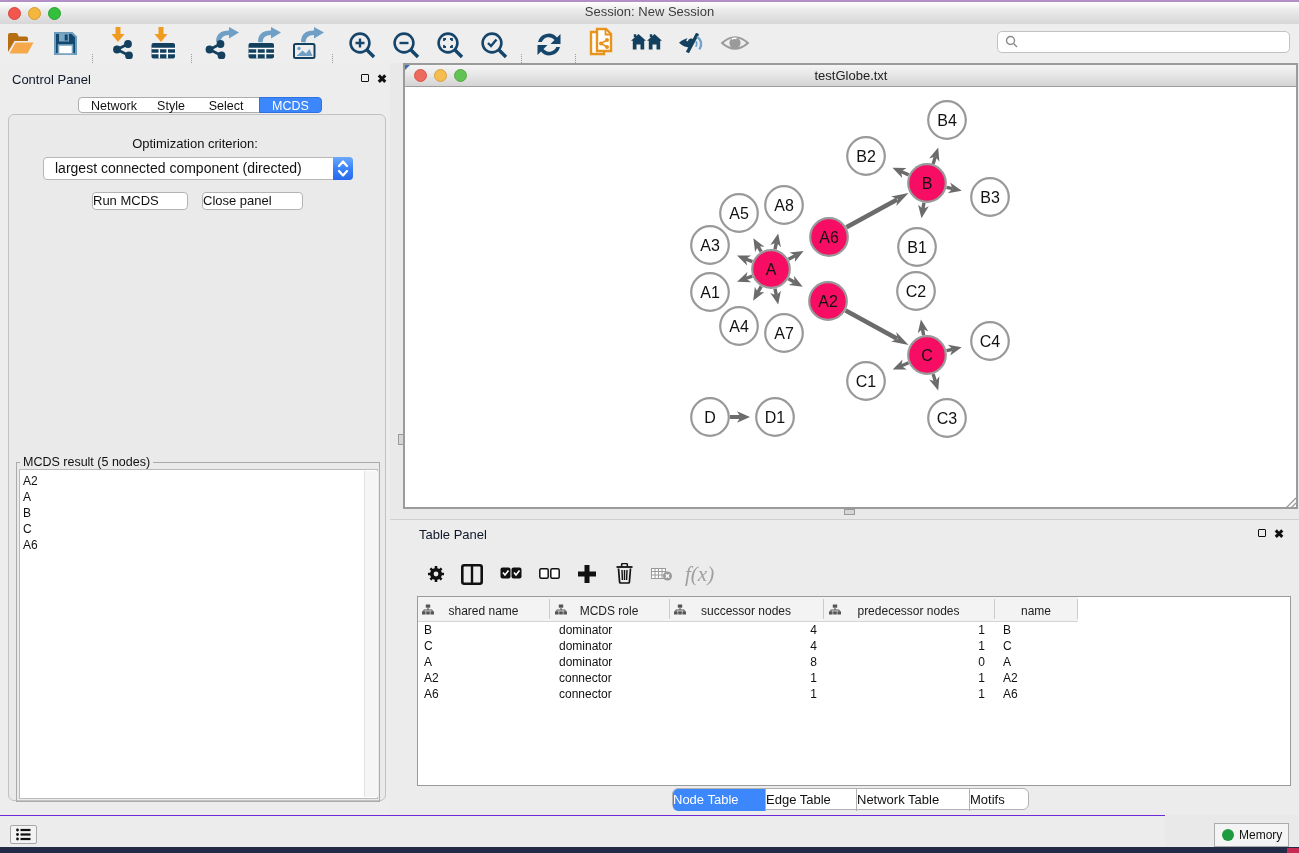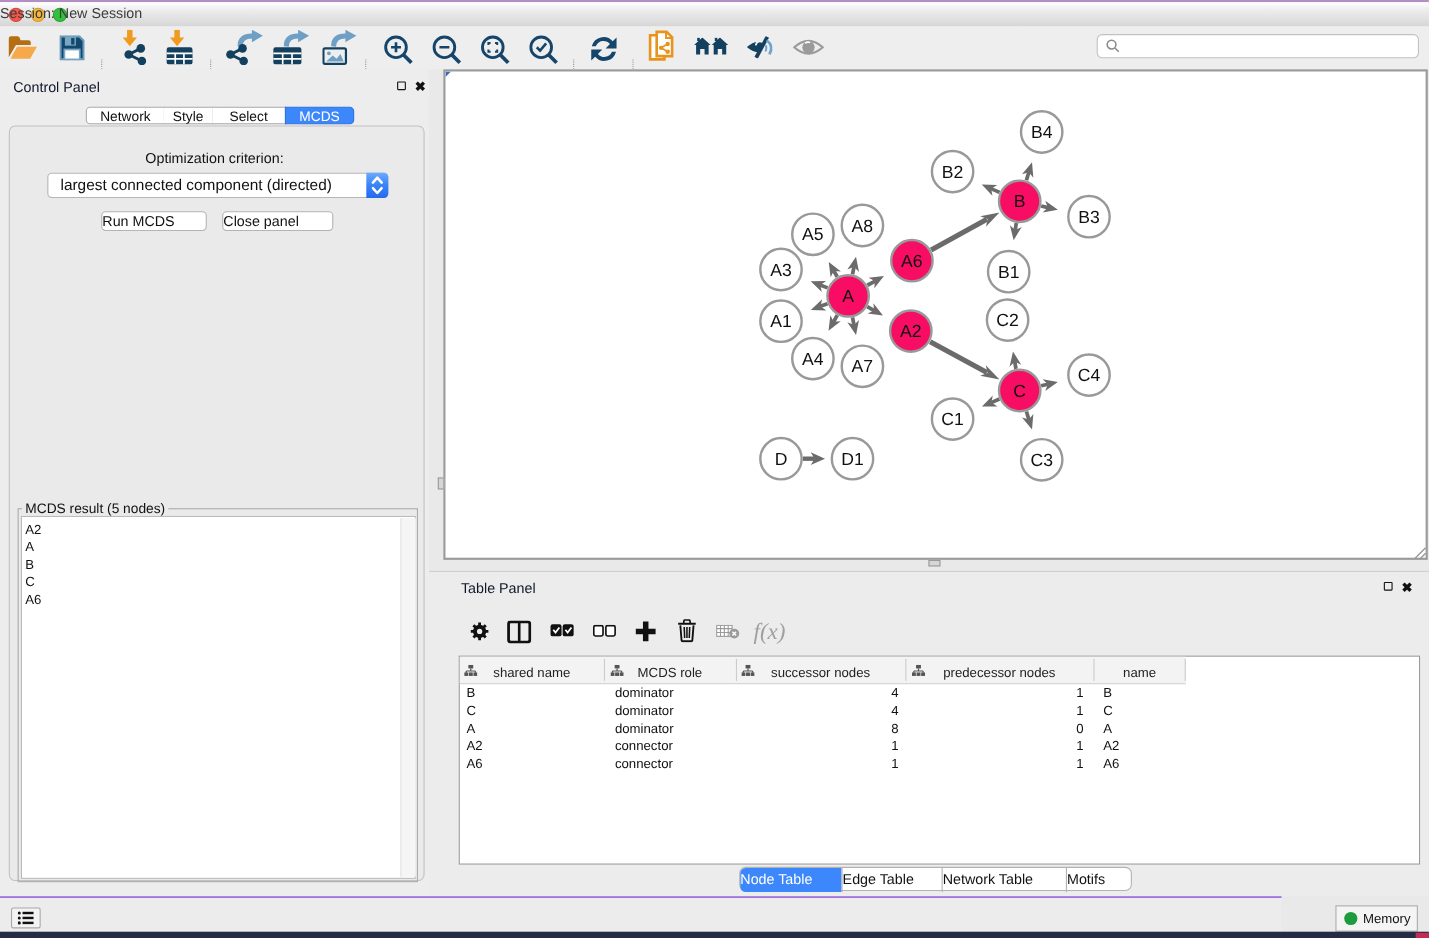--- a/index.html
+++ b/index.html
@@ -16,21 +16,21 @@
 .rowtxt{position:absolute;font-size:12px;color:#111;height:16px;line-height:16px}
 .btab{position:absolute;top:0;height:22px;line-height:22px;font-size:13px;color:#111;text-align:left;box-sizing:border-box}
 </style></head>
 <body>
 
 <div class="abs" style="left:0;top:0;width:1299px;height:2px;background:#b28fc4"></div>
 <div class="abs" style="left:0;top:2px;width:1299px;height:22px;background:linear-gradient(#ffffff,#ececec 35%,#d6d6d6)">
   <div class="tl" style="left:8px;top:5px;background:#f2574d;border:0.5px solid #d8453c"></div>
   <div class="tl" style="left:28px;top:5px;background:#f5b63e;border:0.5px solid #d49a2f"></div>
   <div class="tl" style="left:48px;top:5px;background:#33c03c;border:0.5px solid #2aa232"></div>
-  <div class="abs" style="left:0;width:1299px;font-size:13px;color:#3c3c3c;line-height:20px">Session: New Session</div>
+  <div class="abs" style="left:0;width:1299px;text-align:center;font-size:13px;color:#3c3c3c;line-height:20px">Session: New Session</div>
 </div>
 
 <div class="abs" id="toolbar" style="left:0;top:24px;width:1299px;height:39px;background:#eeeeee">
 
 <svg class="abs" style="left:7px;top:8px" width="28" height="23" viewBox="0 0 28 23">
   <path d="M1 3 Q1 1 3 1 L9 1 Q10.5 1 11 2.5 L11.7 4.5 L19 4.5 Q21 4.5 21 6.5 L21 9 L7.5 9 L1 20 Z" fill="#b56f12"></path>
   <path d="M8.5 10.5 L26.5 10.5 L20.5 21.5 L2.5 21.5 Z" fill="#f6a94a"></path>
 </svg>
 
 <svg class="abs" style="left:54px;top:8px" width="23" height="23" viewBox="0 0 23 23">
@@ -187,20 +187,26 @@
     <div class="abs" style="left:344px;top:1px;width:13px;height:326px;background:#f5f5f5;border-left:1px solid #e2e2e2"></div>
     <div class="rowtxt" style="left:3px;top:3px">A2</div>
     <div class="rowtxt" style="left:3px;top:19px">A</div>
     <div class="rowtxt" style="left:3px;top:35px">B</div>
     <div class="rowtxt" style="left:3px;top:51px">C</div>
     <div class="rowtxt" style="left:3px;top:67px">A6</div>
   </div>
 </div>
 
 <div class="abs" id="netwin" style="left:403px;top:63px;width:895px;height:446px;border:2px solid #9b9b9b;box-sizing:border-box;background:#fff">
+  <div class="abs" style="left:0;top:0;width:891px;height:21px;background:linear-gradient(#f4f4f4,#e9e9e9 40%,#d4d4d4);border-bottom:1px solid #9e9e9e">
+    <div class="tl" style="left:9px;top:4px;background:#ed6a5e;border:0.5px solid #d5554a"></div>
+    <div class="tl" style="left:29px;top:4px;background:#f5bd4f;border:0.5px solid #d6a243"></div>
+    <div class="tl" style="left:49px;top:4px;background:#61c354;border:0.5px solid #58a942"></div>
+    <div class="abs" style="left:0;width:892px;text-align:center;font-size:13px;color:#222;line-height:21px">testGlobe.txt</div>
+  </div>
   <svg class="abs" style="left:0;top:0" width="5" height="5" viewBox="0 0 5 5">
       <path d="M0 0 L5 0 L0 5 Z" fill="#3a6db3"></path>
     </svg>
   <svg class="abs" style="left:879px;top:432px" width="13" height="12" viewBox="0 0 13 12">
       <path d="M12 1 L2 11 M12 6 L7 11" stroke="#9a9a9a" stroke-width="1.3"></path>
     </svg>
 </div>
 
 <div class="abs" style="left:398px;top:434px;width:6px;height:11px;background:#d6d6d6;border:1px solid #9a9a9a;box-sizing:border-box"></div>
 <div class="abs" style="left:844px;top:509px;width:11px;height:6px;background:#d6d6d6;border:1px solid #9a9a9a;box-sizing:border-box"></div>

